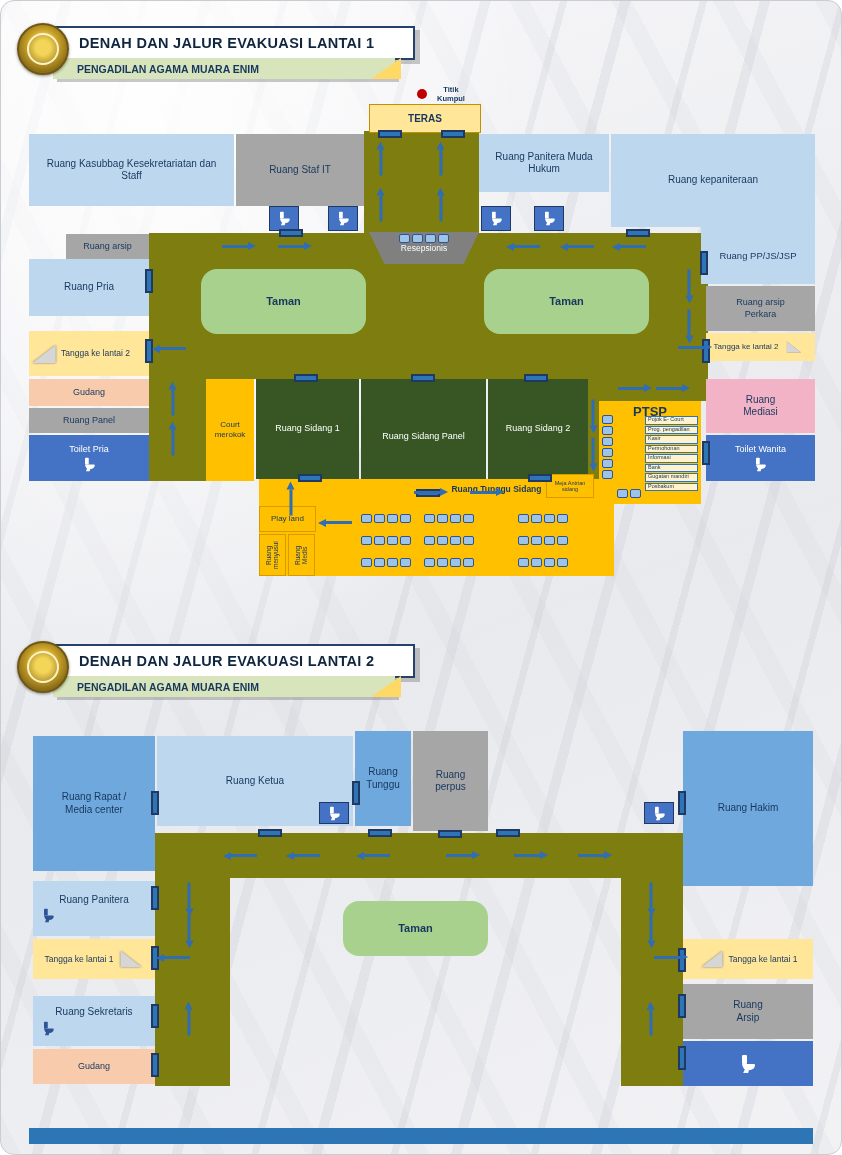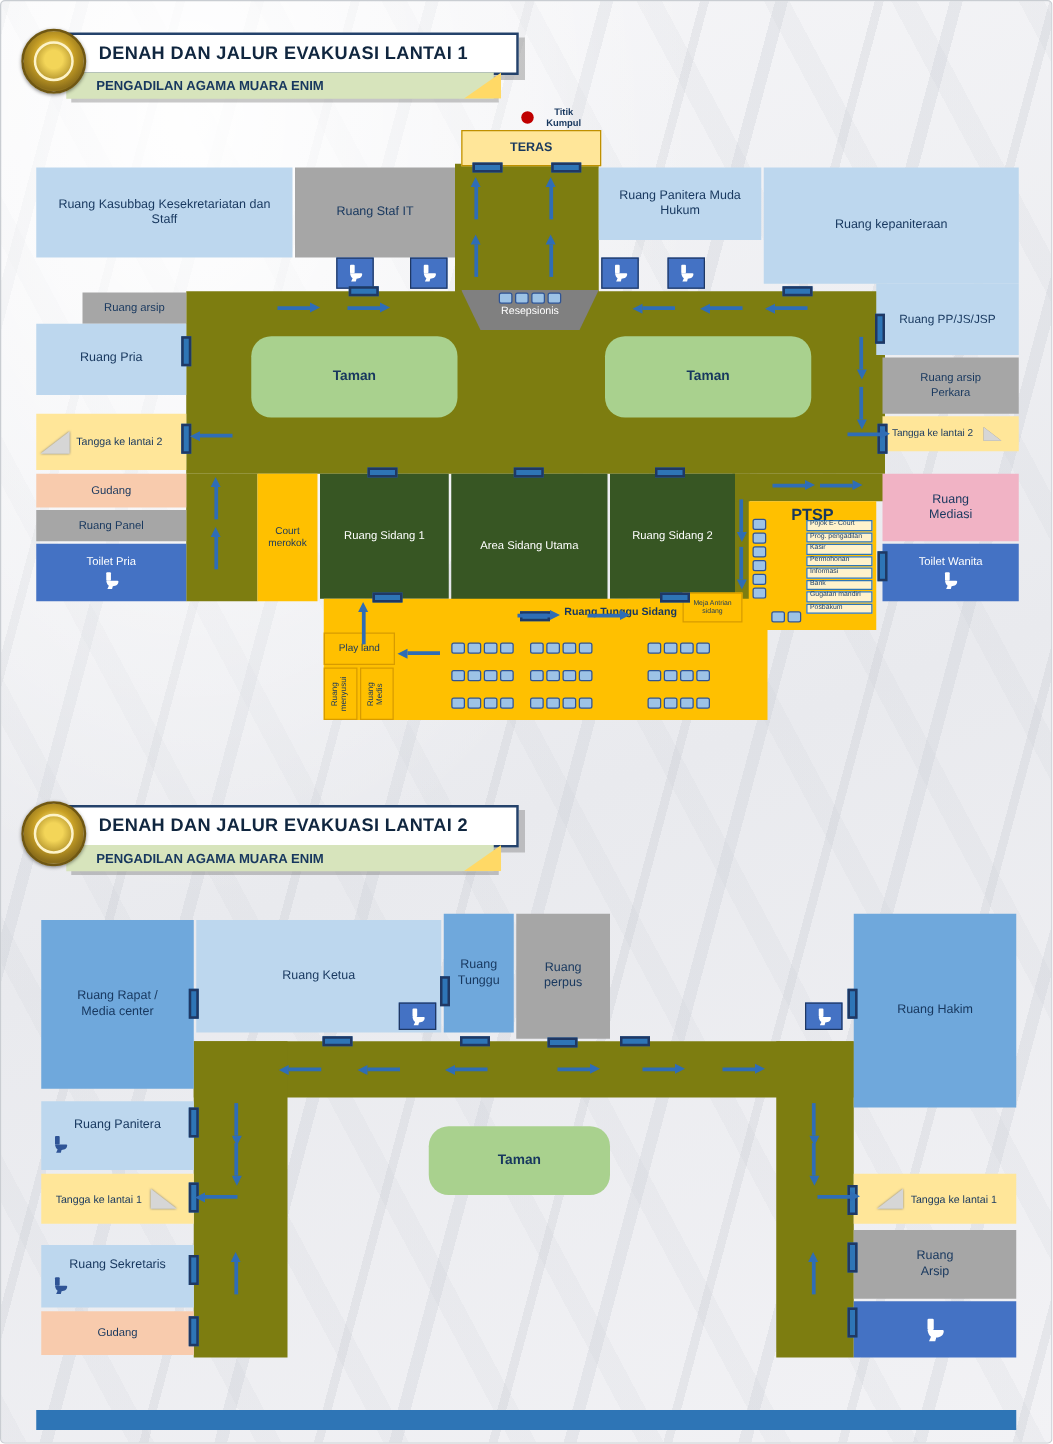--- a/index.html
+++ b/index.html
@@ -1,17 +1,17 @@
 <!DOCTYPE html>
 <html><head>
 <meta charset="utf-8">
 <style>
   html,body{margin:0;padding:0;background:#fff}
   body{width:842px;height:1155px;font-family:"Liberation Sans",sans-serif}
-  .page{position:relative;width:840px;height:1153px;border:1px solid #c9cdd2;border-radius:4px;overflow:hidden;
+  .page{position:relative;width:840px;height:1153px;border:1px solid #c9cdd2;border-radius:14px;overflow:hidden;
     background:
       radial-gradient(ellipse at 18% 8%, rgba(255,255,255,.95), rgba(255,255,255,0) 42%),
       repeating-linear-gradient(105deg, rgba(186,190,198,.22) 0 7px, rgba(255,255,255,0) 7px 58px, rgba(200,204,212,.30) 58px 68px, rgba(255,255,255,0) 68px 135px),
       repeating-linear-gradient(62deg, rgba(205,208,215,.16) 0 18px, rgba(255,255,255,0) 18px 90px),
       linear-gradient(160deg,#f7f7f9,#e9eaee 55%,#f2f2f5)}
   .abs{position:absolute}
   .room{position:absolute;display:flex;align-items:center;justify-content:center;text-align:center;
         color:#17375e;font-size:10px;line-height:1.25;box-sizing:border-box;padding:2px;z-index:3}
   .c-lblue{background:#bdd7ee}
   .c-mblue{background:#6fa8dc}
@@ -191,21 +191,21 @@
       <span>Taman</span>
       </div>
 
     <div class="room c-orange" style="left:180px;top:250px;width:48px;height:102px;font-size:8px">
       <span style="width:36px">Court merokok</span>
       </div>
     <div class="room c-dgreen" style="left:230px;top:250px;width:103px;height:100px;font-size:9px">
       <span>Ruang Sidang 1</span>
       </div>
     <div class="room c-dgreen" style="left:335px;top:250px;width:125px;height:115px;font-size:9px">
-      <span>Area Sidang Utama</span>
+      <span>Ruang Sidang Panel</span>
       </div>
     <div class="room c-dgreen" style="left:462px;top:250px;width:100px;height:100px;font-size:9px">
       <span>Ruang Sidang 2</span>
       </div>
 
     <div class="room c-orange" style="left:573px;top:272px;width:102px;height:103px;align-items:flex-start;justify-content:center">
       <span style="font-weight:bold;font-size:13px;margin-top:1px">PTSP</span>
       <span class="chair-row chair-col" style="left:3px;top:14px">
           <b class="chair"></b>
           <b class="chair"></b>

